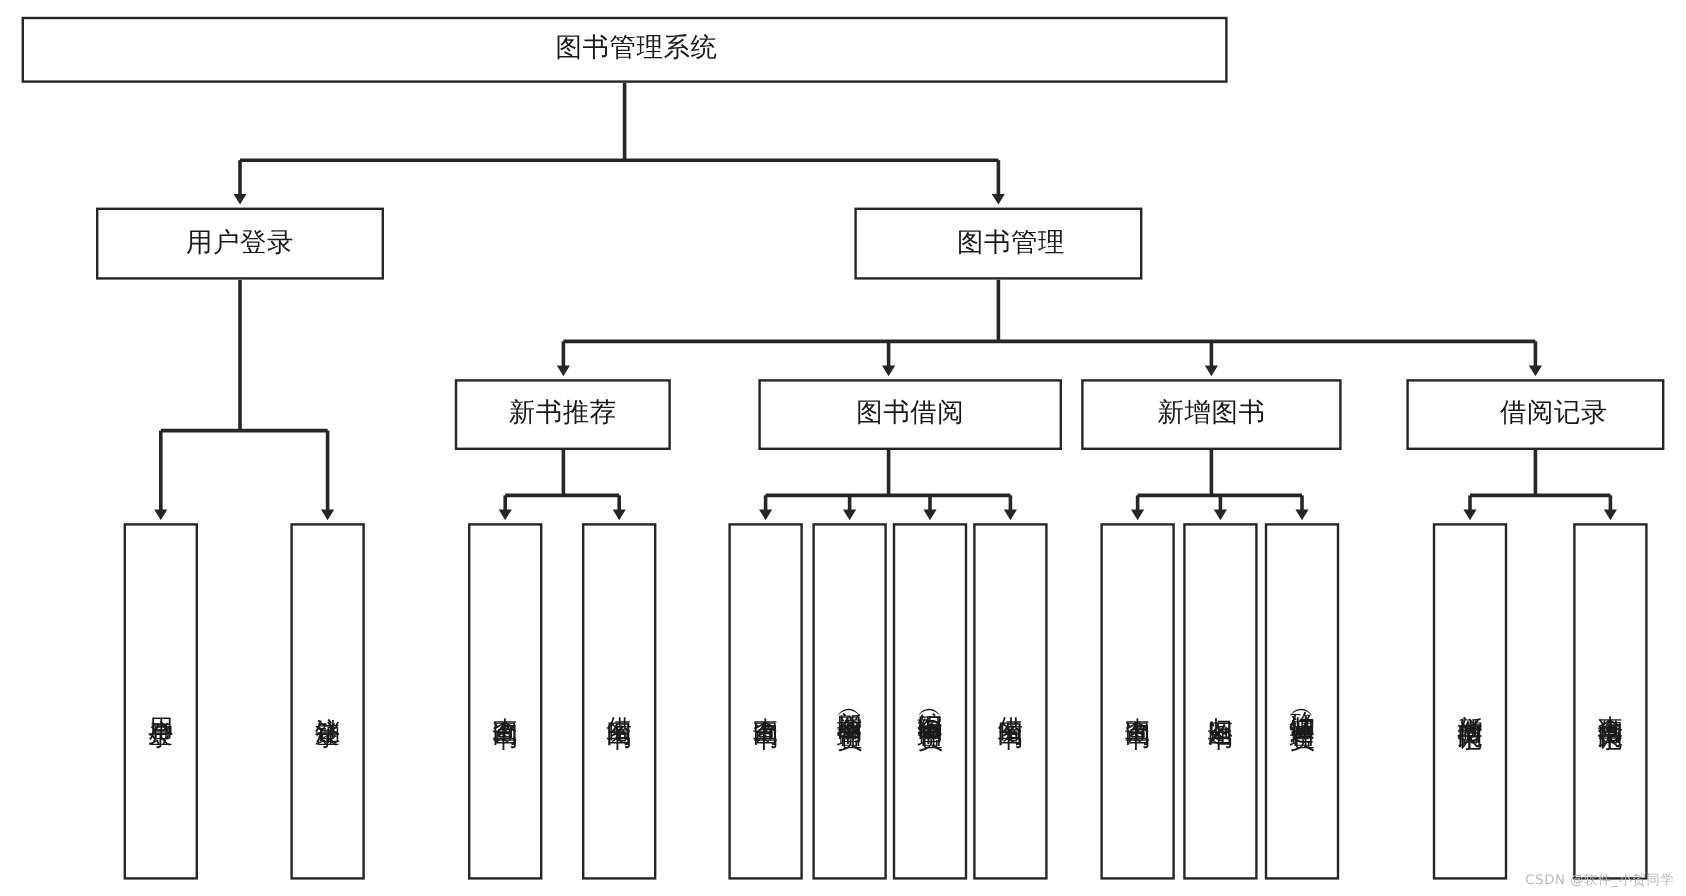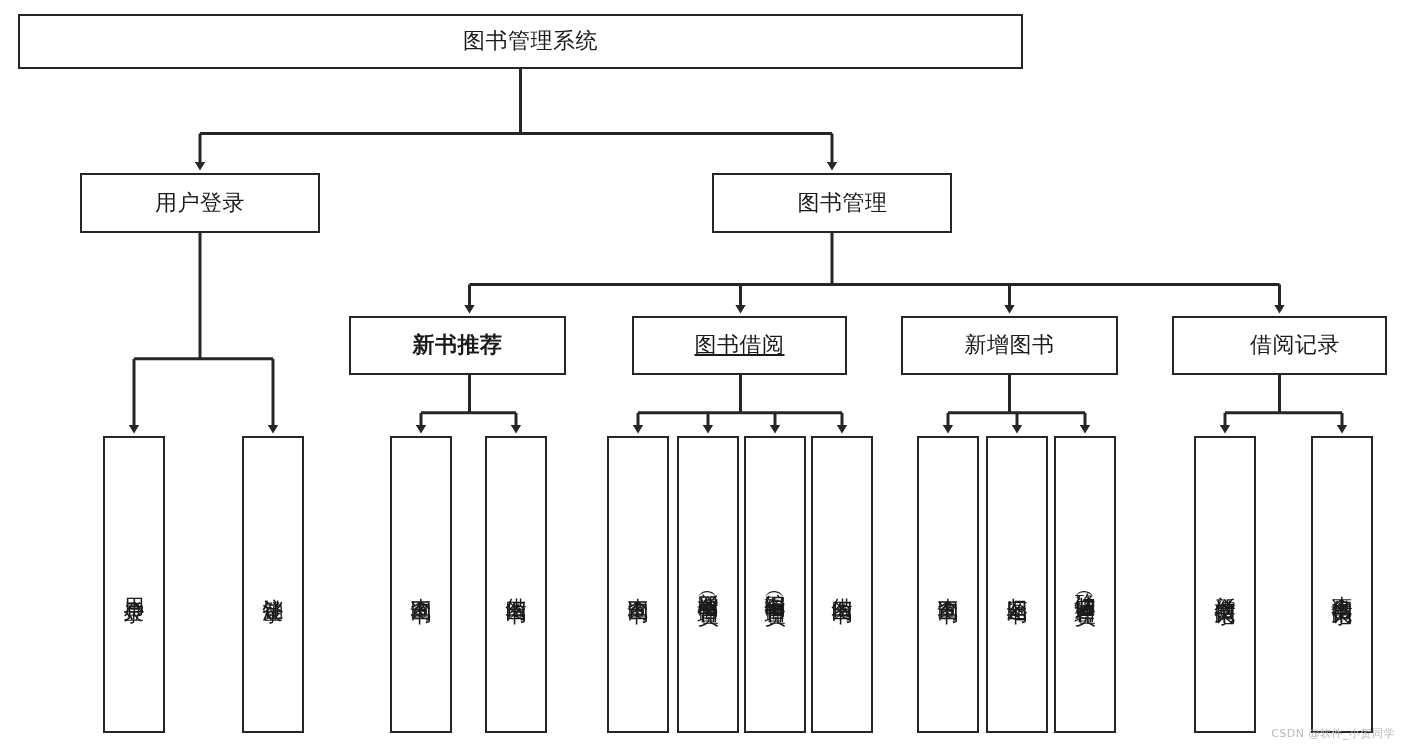--- a/index.html
+++ b/index.html
@@ -117,24 +117,24 @@
   <div id="nodes-layer">
       <div class="node horiz" style="left: 18px; top: 14px; width: 1005px; height: 55px; padding-left: 20px;">
         <span class="node-label">图书管理系统</span>
       </div>
       <div class="node horiz" style="left: 80px; top: 173px; width: 240px; height: 60px;">
         <span class="node-label">用户登录</span>
       </div>
       <div class="node horiz" style="left: 712px; top: 173px; width: 240px; height: 60px; padding-left: 21px;">
         <span class="node-label">图书管理</span>
       </div>
-      <div class="node horiz" style="left: 349px; top: 316px; width: 217px; height: 59px; font-weight: bold;">
+      <div class="node horiz" style="left: 379px; top: 316px; width: 180px; height: 59px;">
         <span class="node-label">新书推荐</span>
       </div>
-      <div class="node horiz" style="left: 632px; top: 316px; width: 215px; height: 59px; text-decoration: underline;">
+      <div class="node horiz" style="left: 632px; top: 316px; width: 253px; height: 59px;">
         <span class="node-label">图书借阅</span>
       </div>
       <div class="node horiz" style="left: 901px; top: 316px; width: 217px; height: 59px;">
         <span class="node-label">新增图书</span>
       </div>
       <div class="node horiz" style="left: 1172px; top: 316px; width: 215px; height: 59px; padding-left: 31px;">
         <span class="node-label">借阅记录</span>
       </div>
       <div class="node vert" style="left: 103px; top: 436px; width: 62px; height: 297px;">
         <span class="node-label">用户登录</span>

